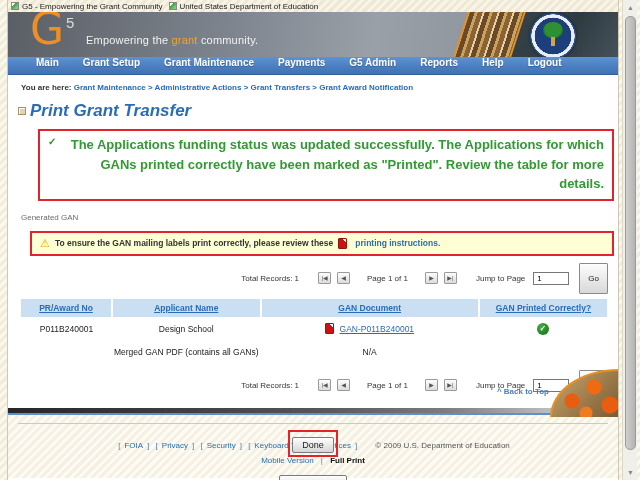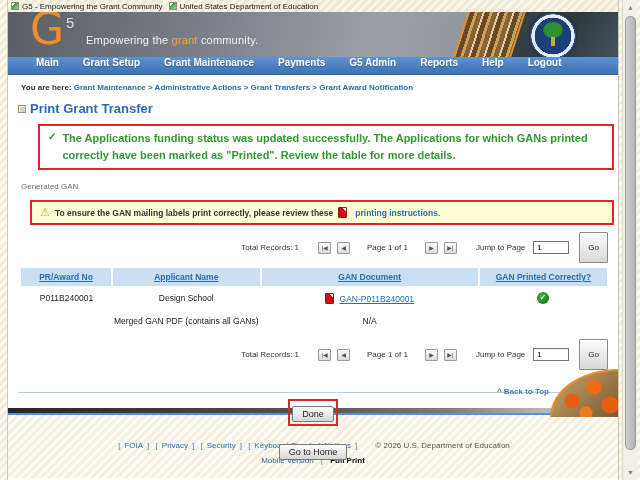--- a/index.html
+++ b/index.html
@@ -65,27 +65,27 @@
   }
   .nav-item:first-child { padding-left:28px; }
   
   .content { position:relative; height:333px; background:#fff; }
   .breadcrumb { padding:8px 0 0 13px; font-size:8px; }
   .bc-prefix { color:#333; font-weight:bold; }
   .bc-path { color:#2a6cb5; font-weight:bold; }
   .page-title { margin:9px 0 0 10px; display:flex; align-items:center; gap:4px; }
   .title-icon { width:8px; height:8px; background:#ded5b8; border:1px solid #a29468;
     box-shadow:inset 1px 1px 0 #fff; flex:0 0 auto; }
-  .title-text { color:#2a6cb5; font-weight:bold; font-size:13px; }
+  .title-text { color:#2a6cb5; font-weight:bold; font-size:17px;font-style:italic; }
   .success-box {
     margin:8px 4px 0 30px; border:2px solid #e3232b; background:#fff;
     padding:4px 8px 5px 8px; display:flex; gap:6px; align-items:flex-start;
   }
   .success-check { color:#2c8a2c; font-size:10px; font-weight:bold; line-height:1.3; }
-  .success-text { color:#339933; font-weight:bold; font-size:11px; line-height:1.5; }
+  .success-text { color:#339933; font-weight:bold; font-size:13px; line-height:1.5;text-align:right; }
   .section-label { margin:12px 0 0 13px; font-size:8px; color:#6b6b6b; }
   .instructions { margin:9px 12px 0 13px; font-size:8px; color:#222; }
   .warning-box {
     margin:9px 4px 0 22px; border:2px solid #e3232b; background:#ffffd6;
     padding:5px 8px; display:flex; align-items:center; gap:5px; font-size:8.5px;
   }
   .warn-icon { color:#e8a70a; font-size:11px; line-height:1; }
   .warn-text { font-weight:bold; color:#333; }
   .warn-link { color:#2a6cb5; font-weight:bold; cursor:pointer; }
   
@@ -303,21 +303,21 @@
   <div class="bottom-bar"></div>
   <div class="chairs"></div>
 
   <div class="footer-area">
     <div class="footer-links">
       <span class="bk">[</span><span class="flink">FOIA</span><span class="bk">]</span>
       <span class="bk">[</span><span class="flink">Privacy</span><span class="bk">]</span>
       <span class="bk">[</span><span class="flink">Security</span><span class="bk">]</span>
       <span class="bk">[</span><span class="flink">Keyboard Tips</span><span class="bk">]</span>
       <span class="bk">[</span><span class="flink">Notices</span><span class="bk">]</span>
-      <span class="copyright">©  2026  U.S.  Department  of  Education</span>
+      <span class="copyright">©  2009  U.S.  Department  of  Education</span>
     </div>
     <div class="footer-mobile">
       <span class="mobile-link">Mobile  Version</span>
       <span class="fsep">|</span>
       <span class="full-site">Full  Print</span>
     </div>
   </div>
 
 </div>
 

